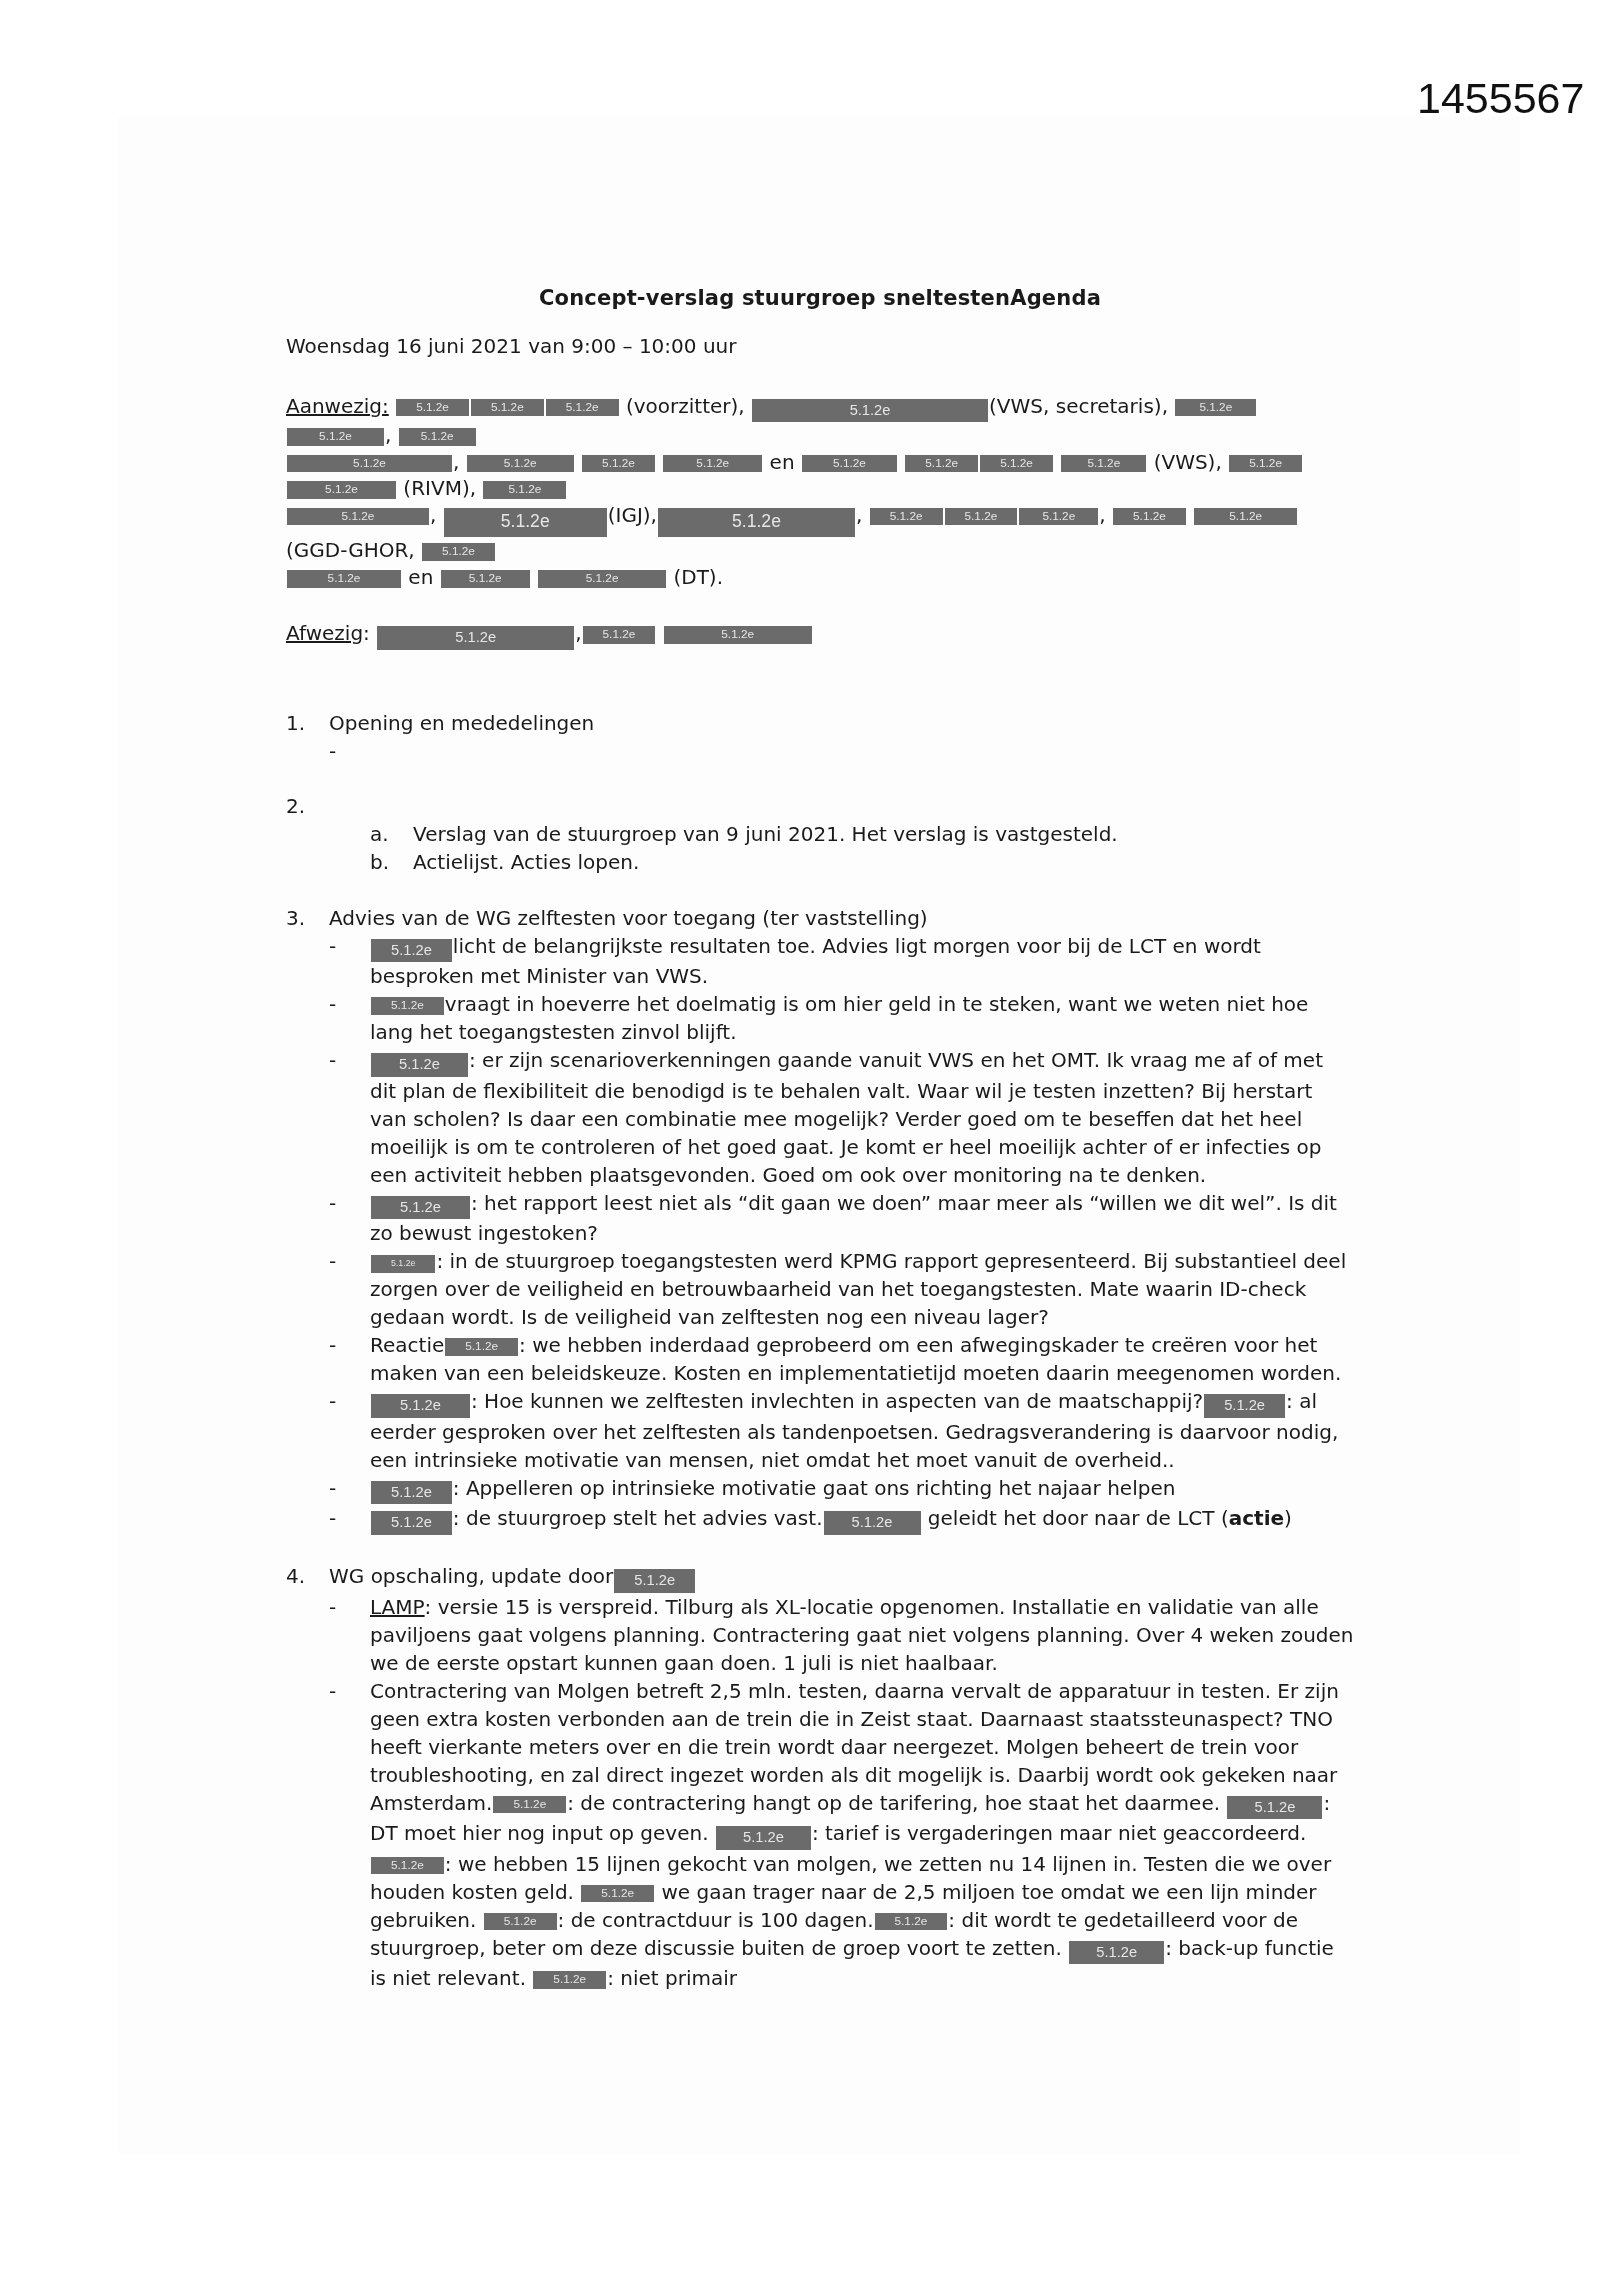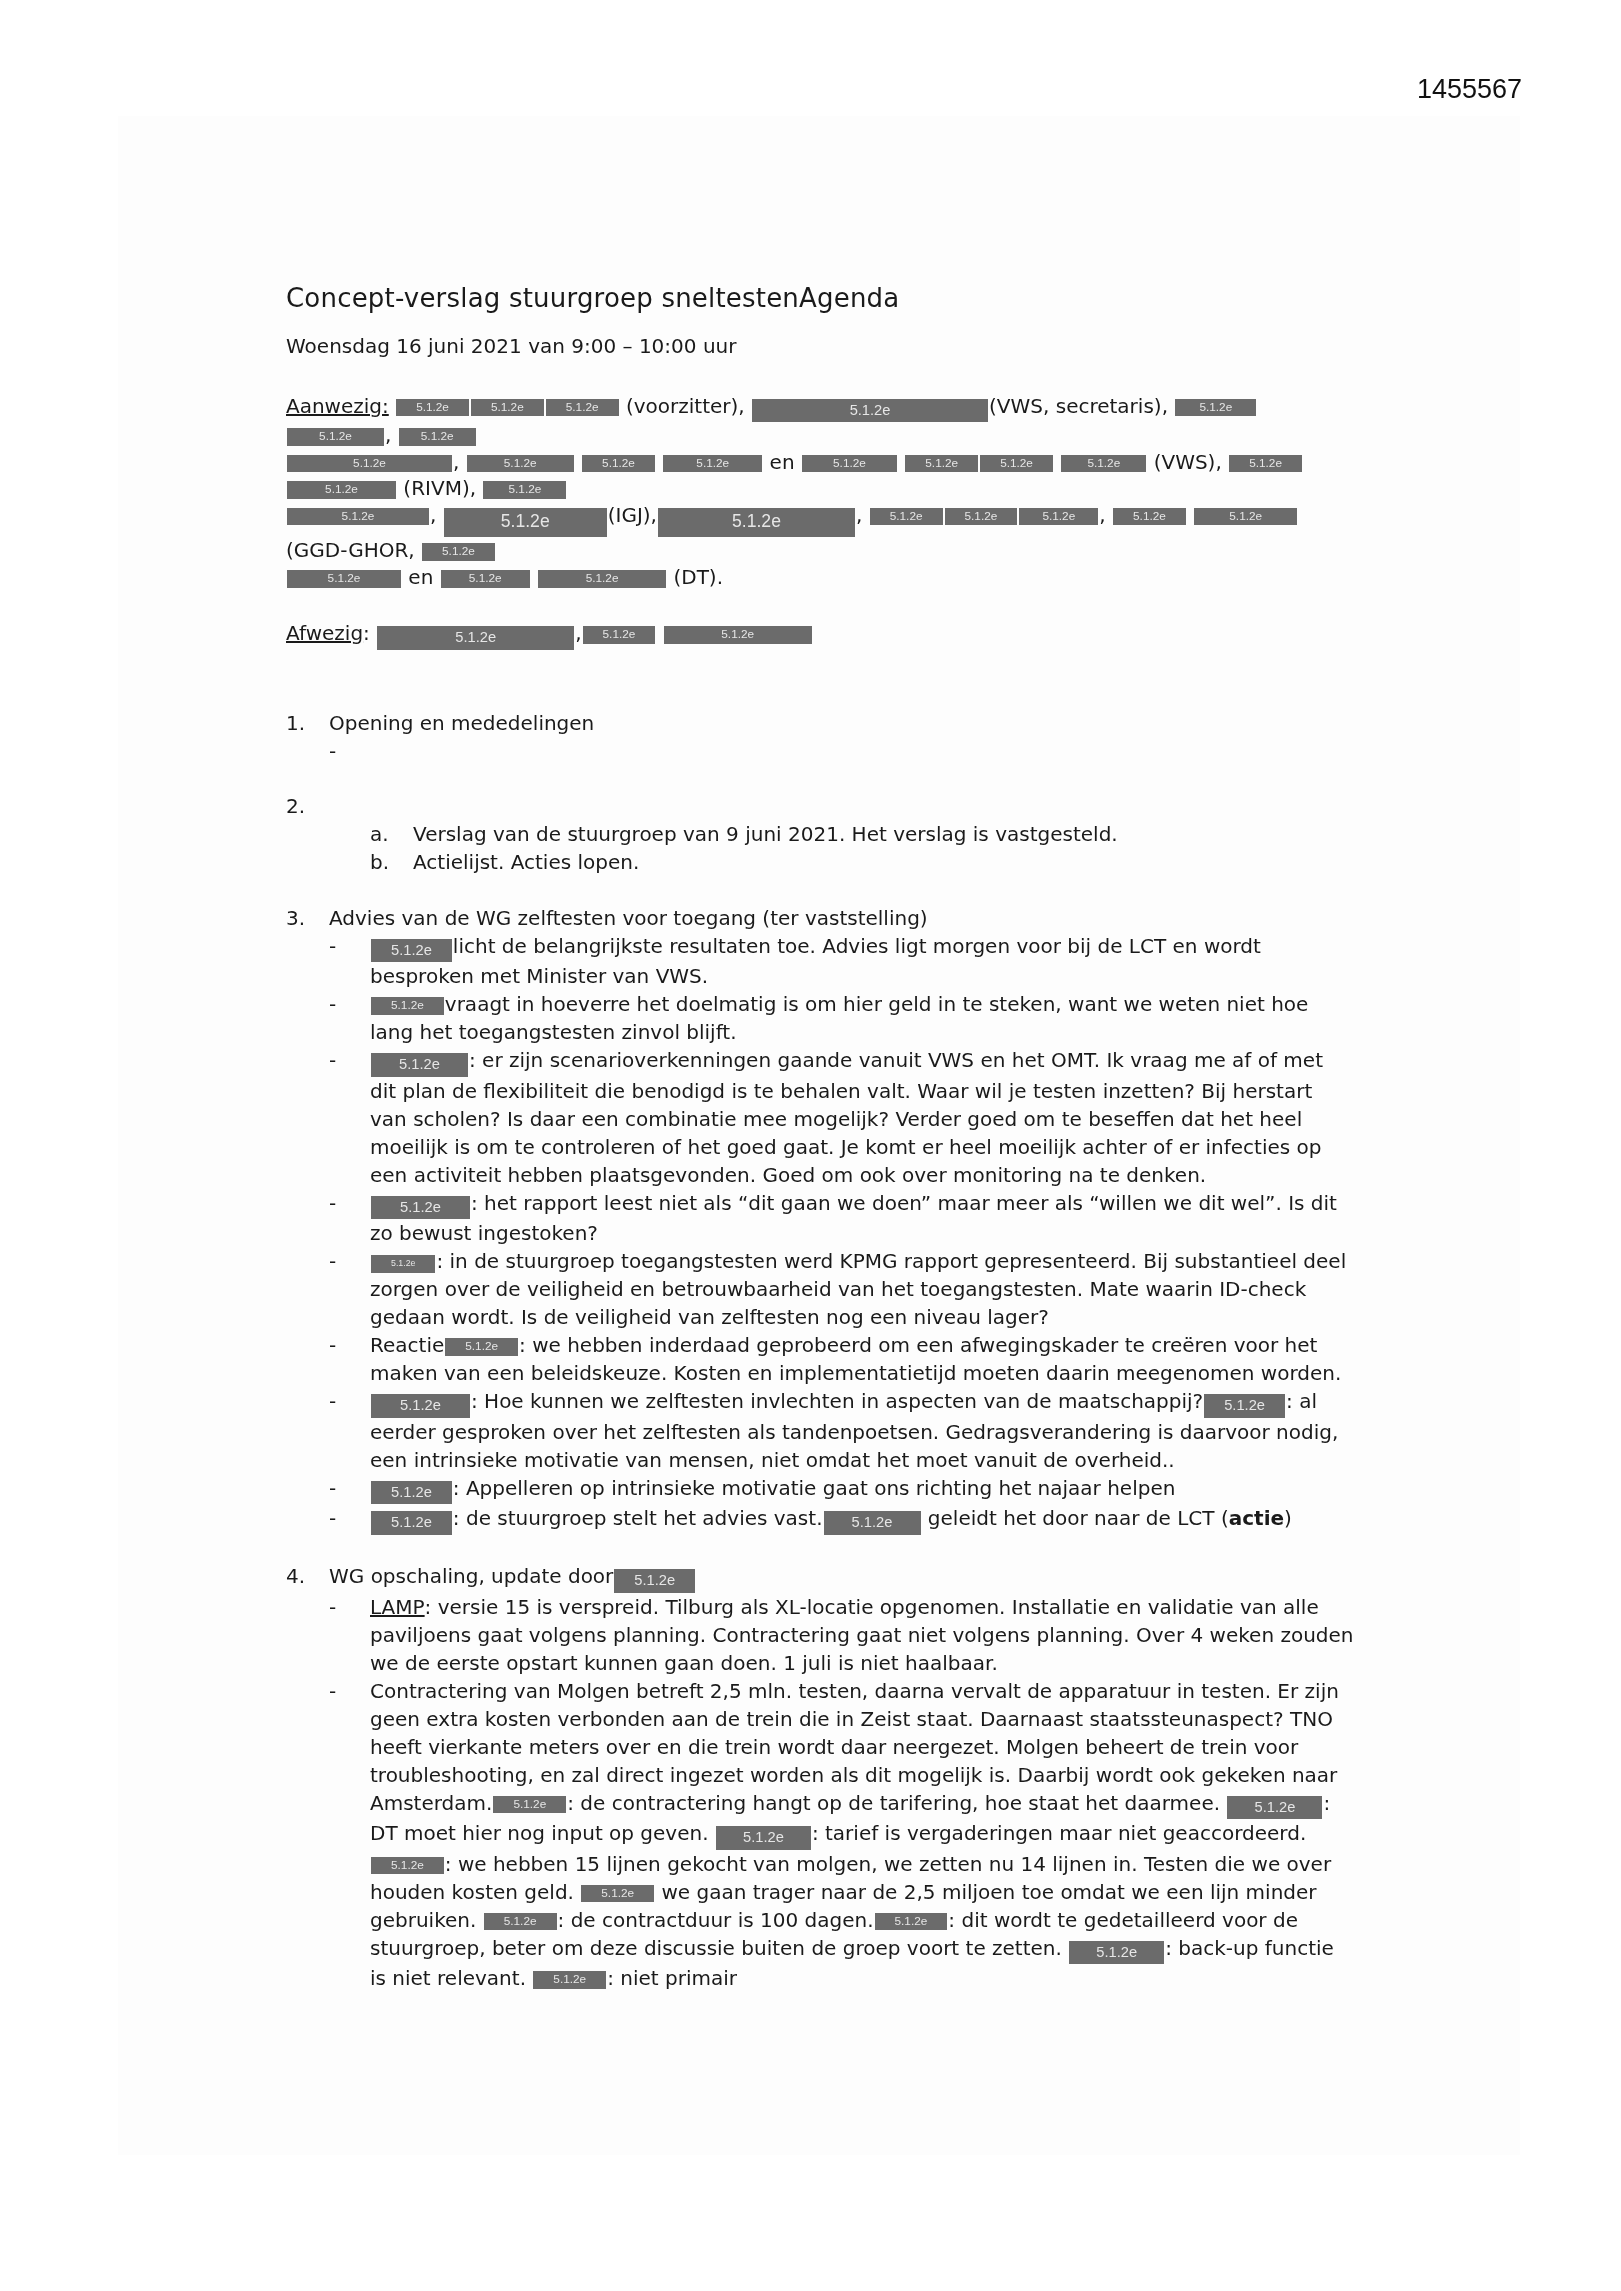--- a/index.html
+++ b/index.html
@@ -1,20 +1,20 @@
 <!DOCTYPE html>
 <html><head>
 <meta charset="utf-8">
 <style>
   html,body{margin:0;padding:0;background:#ffffff;}
   body{width:1621px;height:2292px;position:relative;overflow:hidden;font-family:"DejaVu Sans",sans-serif;color:#1a1a1a;}
   .page-inner{position:absolute;left:118px;top:116px;width:1402px;height:2039px;background:#fdfdfd;}
-  .docid{position:absolute;left:1417px;top:74px;font-family:"Liberation Sans",sans-serif;font-size:27px;color:#111;}
+  .docid{position:absolute;left:1417px;top:74px;font-family:"Liberation Sans",sans-serif;font-size:43px;color:#111;}
   .content{position:absolute;left:286px;top:284px;width:1068px;font-size:20px;line-height:28px;}
-  .title{font-weight:normal;font-size:26px;margin:0 0 19.6px 0;letter-spacing:0.2px;}
+  .title{font-weight:bold;font-size:21px;margin:0 0 19.6px 0;letter-spacing:0.2px;text-align:center;}
   .date{margin:0 0 33px 0;}
   .u{text-decoration:underline;}
   .r{display:inline-block;background:#6b6b6b;color:#e6e6e6;font-family:"Liberation Sans",sans-serif;font-size:11.8px;line-height:17.6px;height:17.6px;padding:0 20px;vertical-align:2px;text-align:center;margin:0 1px;}
   .r.m{font-size:14.7px;height:23.5px;line-height:23.5px;vertical-align:-2px;}
   .r.l{font-size:17.6px;height:29px;line-height:27.4px;vertical-align:-5.9px;}
   .attendees{margin:0 0 29px 0;line-height:26.5px;}
   .absent{margin:0 0 59px 0;}
   ol.agenda{list-style:none;margin:0;padding:0;}
   .sec{margin:0 0 27.4px 0;}
   .sec-head{display:flex;}

